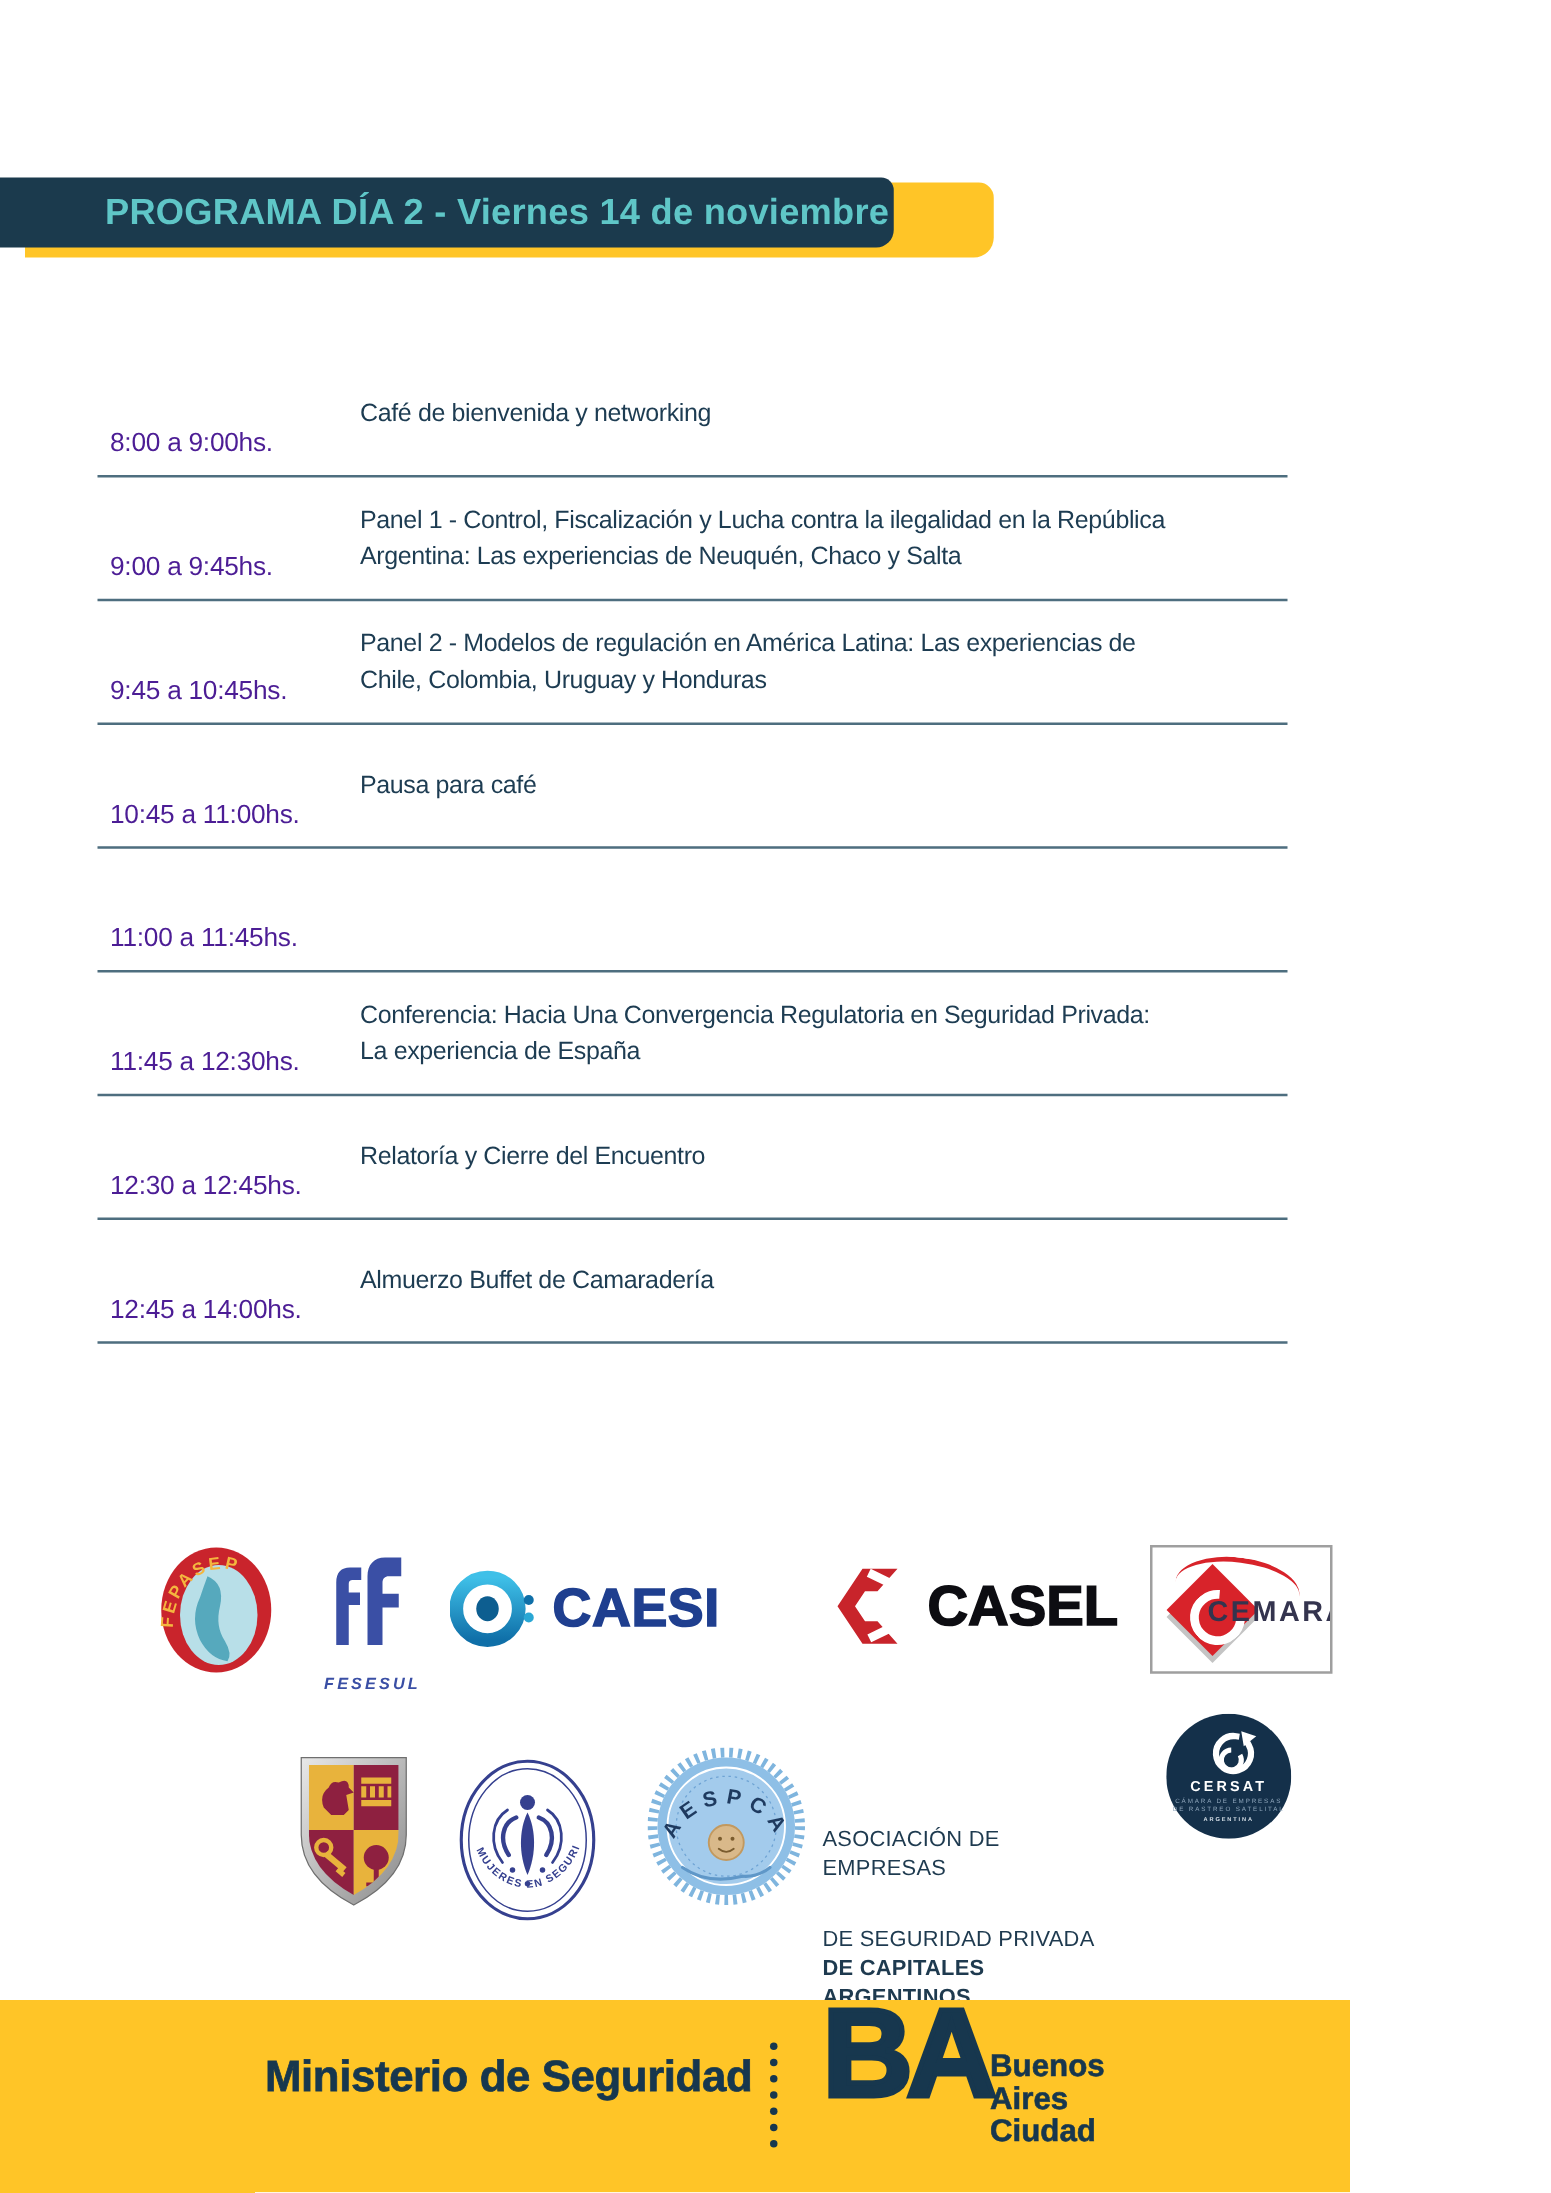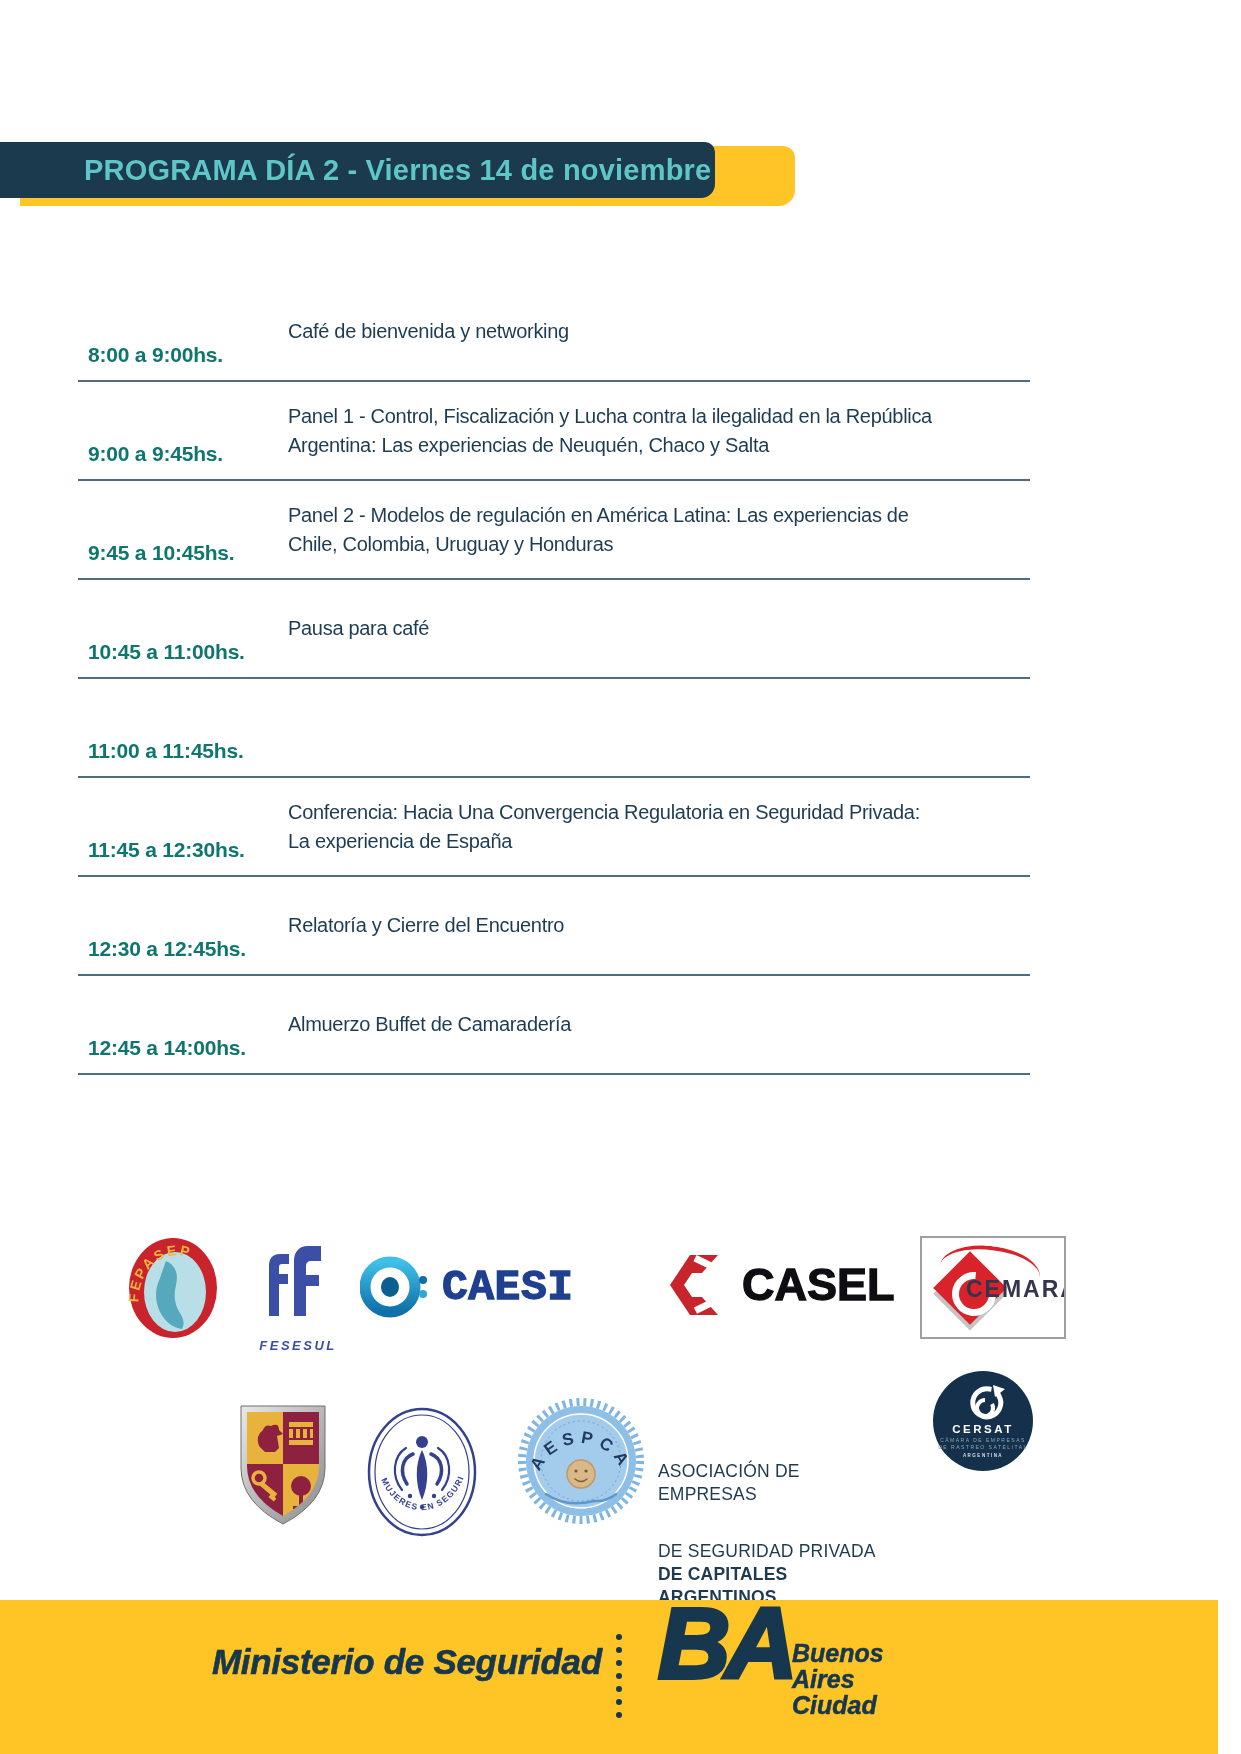--- a/index.html
+++ b/index.html
@@ -9,28 +9,28 @@
   
   .banner-accent{position:absolute;left:20px;top:146px;width:775px;height:60px;
                  background:#ffc527;border-radius:0 12px 16px 0;}
   .banner{position:absolute;left:0;top:142px;width:715px;height:56px;background:#1b3a4d;
           border-radius:0 10px 14px 0;display:flex;align-items:center;}
   .banner span{color:#5fc6c7;font-size:29px;font-weight:700;padding-left:84px;letter-spacing:.2px;}
 
   
   .schedule{position:absolute;left:78px;top:283px;width:952px;}
   .srow{display:flex;align-items:center;padding:13px 0;border-bottom:2px solid #4e6e7f;}
-  .stime{flex:0 0 200px;padding-left:10px;font-size:21px;font-weight:700;color:#0f766e;letter-spacing:-.2px;margin-top:47px;}
+  .stime{flex:0 0 200px;padding-left:10px;font-size:21px;font-weight:400;color:#4c1d95;letter-spacing:-.2px;margin-top:47px;}
   .sdesc{flex:1;font-size:20px;color:#1d3c52;line-height:29px;white-space:pre-line;letter-spacing:-.3px;}
 
   
   .logo{position:absolute;}
   .fesesul-label{font-size:13px;font-weight:700;font-style:italic;color:#3a4fa5;
                  letter-spacing:2.5px;text-align:center;margin-top:14px;}
-  .caesi{display:flex;align-items:center;gap:12px;font-family:Liberation Mono, monospace;}
+  .caesi{display:flex;align-items:center;gap:12px;}
   .caesi-label{font-size:43px;font-weight:700;color:#1f3f8f;letter-spacing:.5px;
                -webkit-text-stroke:1.3px #1f3f8f;}
   .casel{display:flex;align-items:center;gap:8px;}
   .casel-label{font-size:45px;font-weight:700;color:#0d0d12;letter-spacing:0;
                -webkit-text-stroke:1.3px #0d0d12;}
   .cemara-box{width:142px;height:99px;background:#fff;border:2px solid #9f9f9f;position:relative;overflow:hidden;}
   .cemara-diamond{position:absolute;left:22px;top:24px;width:52px;height:52px;background:#d8232a;
                   transform:rotate(45deg);box-shadow:4px 4px 0 #c4c4c4;}
   .cemara-c{position:absolute;left:30px;top:34px;width:30px;height:30px;border:7px solid #fff;
             border-radius:50%;border-right-color:transparent;transform:rotate(-40deg);}
@@ -38,21 +38,21 @@
                  border-top:4px solid #d8232a;border-radius:50%;transform:rotate(7deg);}
   .cemara-label{position:absolute;left:44px;top:38px;font-size:23px;font-weight:700;color:#34344e;
                 letter-spacing:2px;}
 
   
   .assoc-text{width:245px;color:#1e3a4f;font-size:17.5px;line-height:23px;letter-spacing:.2px;}
   .assoc-text .light{font-weight:400;margin-top:34px;}
   .assoc-text .bold{font-weight:700;}
 
   
-  .footer{position:absolute;left:0;top:1600px;width:1218px;height:154px;background:#ffc527;font-style:italic;}
+  .footer{position:absolute;left:0;top:1600px;width:1080px;height:154px;background:#ffc527;}
   .ministry{position:absolute;left:212px;top:42px;font-size:35px;font-weight:700;color:#17374e;
             letter-spacing:-.3px;-webkit-text-stroke:.6px #17374e;}
   .dots{position:absolute;left:616px;top:34px;display:flex;flex-direction:column;gap:7px;}
   .dots i{width:6px;height:6px;border-radius:50%;background:#17374e;display:block;}
   .ba-letters{position:absolute;left:658px;top:-14px;font-size:100px;font-weight:700;color:#17374e;
               letter-spacing:-5px;-webkit-text-stroke:4px #17374e;}
   .ba-lines{position:absolute;left:792px;top:40px;font-size:25px;font-weight:700;color:#17374e;
             line-height:26px;-webkit-text-stroke:.5px #17374e;}
 </style>
 </head>

